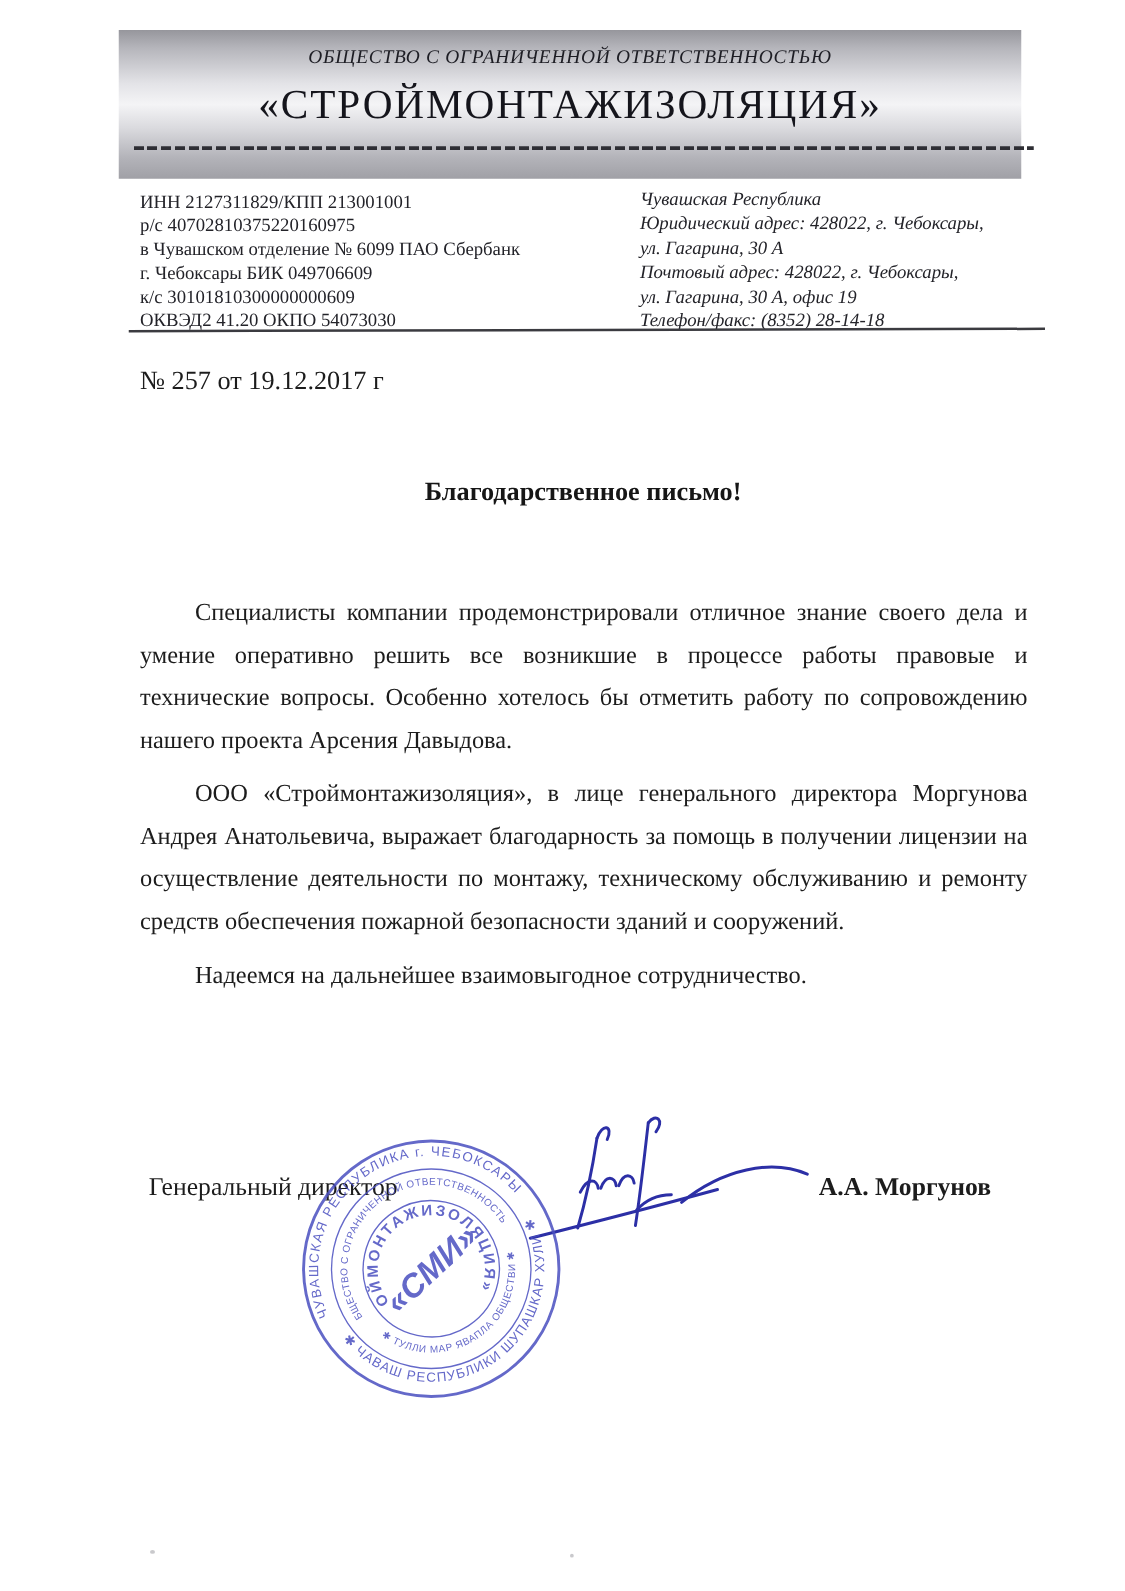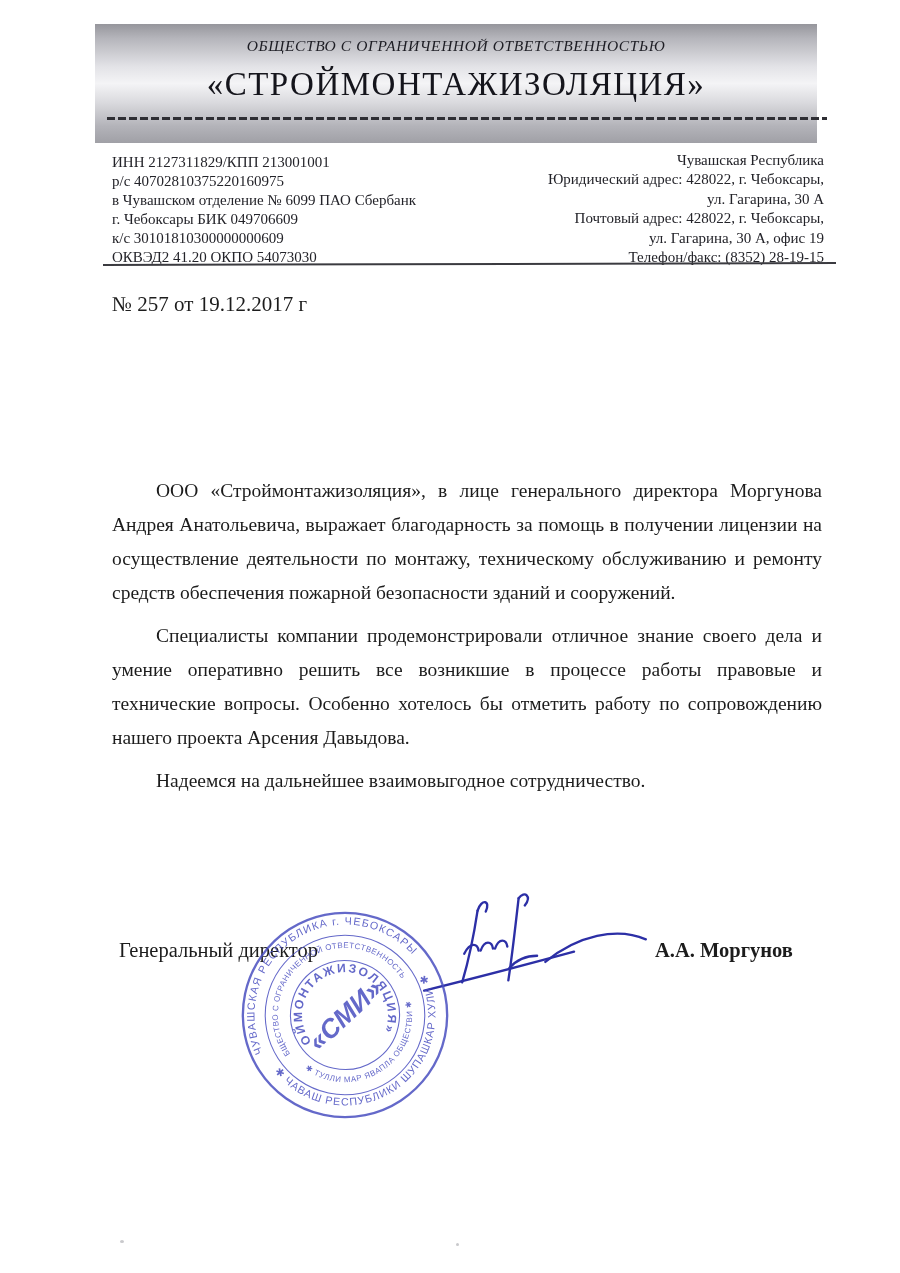--- a/index.html
+++ b/index.html
@@ -33,22 +33,22 @@
     background:repeating-linear-gradient(90deg,#2e2e34 0 8px,transparent 8px 11px);
   }
   
   .requisites{position:absolute;left:112px;top:151px;width:712px;}
   .req-left{
     position:absolute;left:0;top:2px;width:400px;
     font-size:15px;line-height:19px;color:#232329;
   }
   .req-right{
     position:absolute;left:400px;top:0;width:312px;
-    font-size:15px;line-height:19.4px;color:#232329;
-    text-align:right;
+    font-size:15px;font-style:italic;line-height:19.4px;color:#232329;
+    text-align:left;
   }
   .rule{
     position:absolute;left:103px;top:263px;width:733px;height:2px;
     background:#3b3b40;transform:rotate(-0.15deg);
   }
   
   .ref-line{position:absolute;left:112px;top:292px;font-size:21px;color:#1c1c1c;}
   .letter-title{
     position:absolute;left:112px;top:381px;width:709px;
     text-align:center;font-size:21px;font-weight:bold;color:#161616;
@@ -86,32 +86,33 @@
       <div>г. Чебоксары  БИК 049706609</div>
       <div>к/с 30101810300000000609</div>
       <div>ОКВЭД2 41.20 ОКПО 54073030</div>
     </div>
     <div class="req-right">
       <div>Чувашская Республика</div>
       <div>Юридический адрес: 428022, г. Чебоксары,</div>
       <div>ул. Гагарина, 30 А</div>
       <div>Почтовый адрес: 428022, г. Чебоксары,</div>
       <div>ул. Гагарина, 30 А, офис 19</div>
-      <div>Телефон/факс: (8352) 28-19-15</div>
+      <div>Телефон/факс: (8352) 28-14-18</div>
     </div>
   </div>
 
   <div class="rule"></div>
 
   <div class="ref-line">№ 257 от 19.12.2017 г</div>
 
+  <div class="letter-title">Благодарственное письмо!</div>
 
   <div class="body-text">
+    <p>Специалисты компании продемонстрировали отличное знание своего дела и умение оперативно решить все возникшие в процессе работы правовые и технические вопросы. Особенно хотелось бы отметить работу по сопровождению нашего проекта Арсения Давыдова.</p>
     <p>ООО «Строймонтажизоляция», в лице генерального директора Моргунова Андрея Анатольевича, выражает благодарность за помощь в получении лицензии на осуществление деятельности по монтажу, техническому обслуживанию и ремонту средств обеспечения пожарной безопасности зданий и сооружений.</p>
-    <p>Специалисты компании продемонстрировали отличное знание своего дела и умение оперативно решить все возникшие в процессе работы правовые и технические вопросы. Особенно хотелось бы отметить работу по сопровождению нашего проекта Арсения Давыдова.</p>
     <p>Надеемся на дальнейшее взаимовыгодное сотрудничество.</p>
   </div>
 
   <div class="sig-position">Генеральный директор</div>
   <div class="sig-name">А.А. Моргунов</div>
 
   <svg class="signature-svg" viewBox="0 0 230 115" fill="none" stroke="#2c2fa6" stroke-width="2.3" stroke-linecap="round" stroke-linejoin="round">
     <path d="M 8 100 C 48 90 110 74 154 62"></path>
     <path d="M 126 72 C 158 46 196 38 224 50"></path>
     <path d="M 60 22 C 57 42 52 68 45 92"></path>

